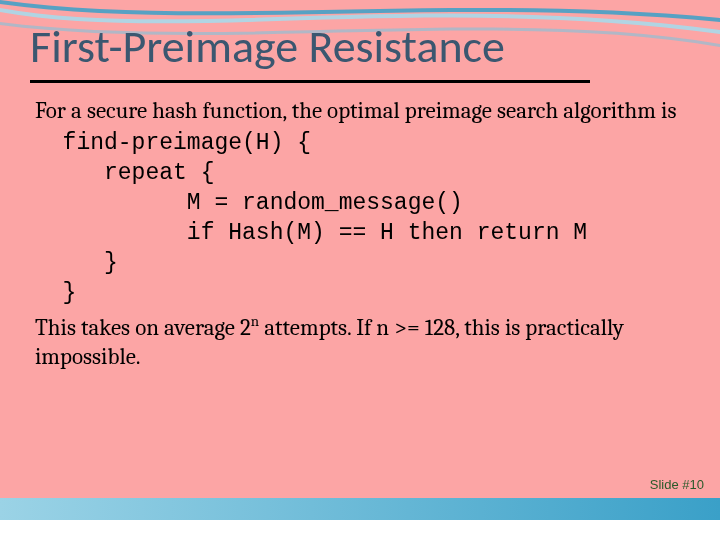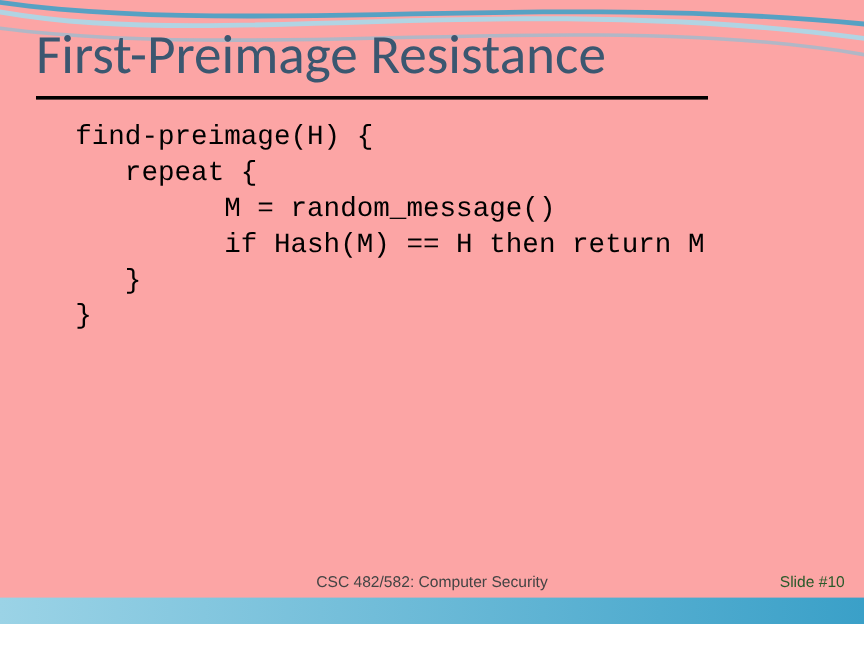--- a/index.html
+++ b/index.html
@@ -24,25 +24,26 @@
   <svg class="wave-top" viewBox="0 0 720 60" preserveAspectRatio="none">
     <path d="M0,8 C180,40 420,-10 720,30 L720,34 C420,-6 180,44 0,12 Z" fill="#a9d9ea" opacity="0.9"></path>
     <path d="M0,0 C200,28 450,-8 720,18 L720,22 C450,-4 200,32 0,4 Z" fill="#3aa0c8" opacity="0.85"></path>
     <path d="M0,22 C220,50 500,6 720,44 L720,47 C500,9 220,53 0,25 Z" fill="#7ec3dc" opacity="0.6"></path>
   </svg>
 
   <div class="title">First-Preimage Resistance</div>
   <div class="title-rule"></div>
 
   <div class="body">
+    <div class="para">For a secure hash function, the optimal preimage search algorithm is</div>
     <div class="code">  <span>find-preimage(H) {</span>
   <span>   repeat {</span>
   <span>         M = random_message()</span>
   <span>         if Hash(M) == H then return M</span>
   <span>   }</span>
   <span>}</span></div>
+    <div class="para"><span>This takes on average 2</span><span class="sup">n</span><span> attempts. If n &gt;= 128, this is practically impossible.</span></div>
   </div>
 
-  <div class="footer-left">CSC 482/582: Computer Security</div>
   <div class="footer-right">Slide #10</div>
 
   <div class="wave-bottom"></div>
 </div>
 
 </body></html>

